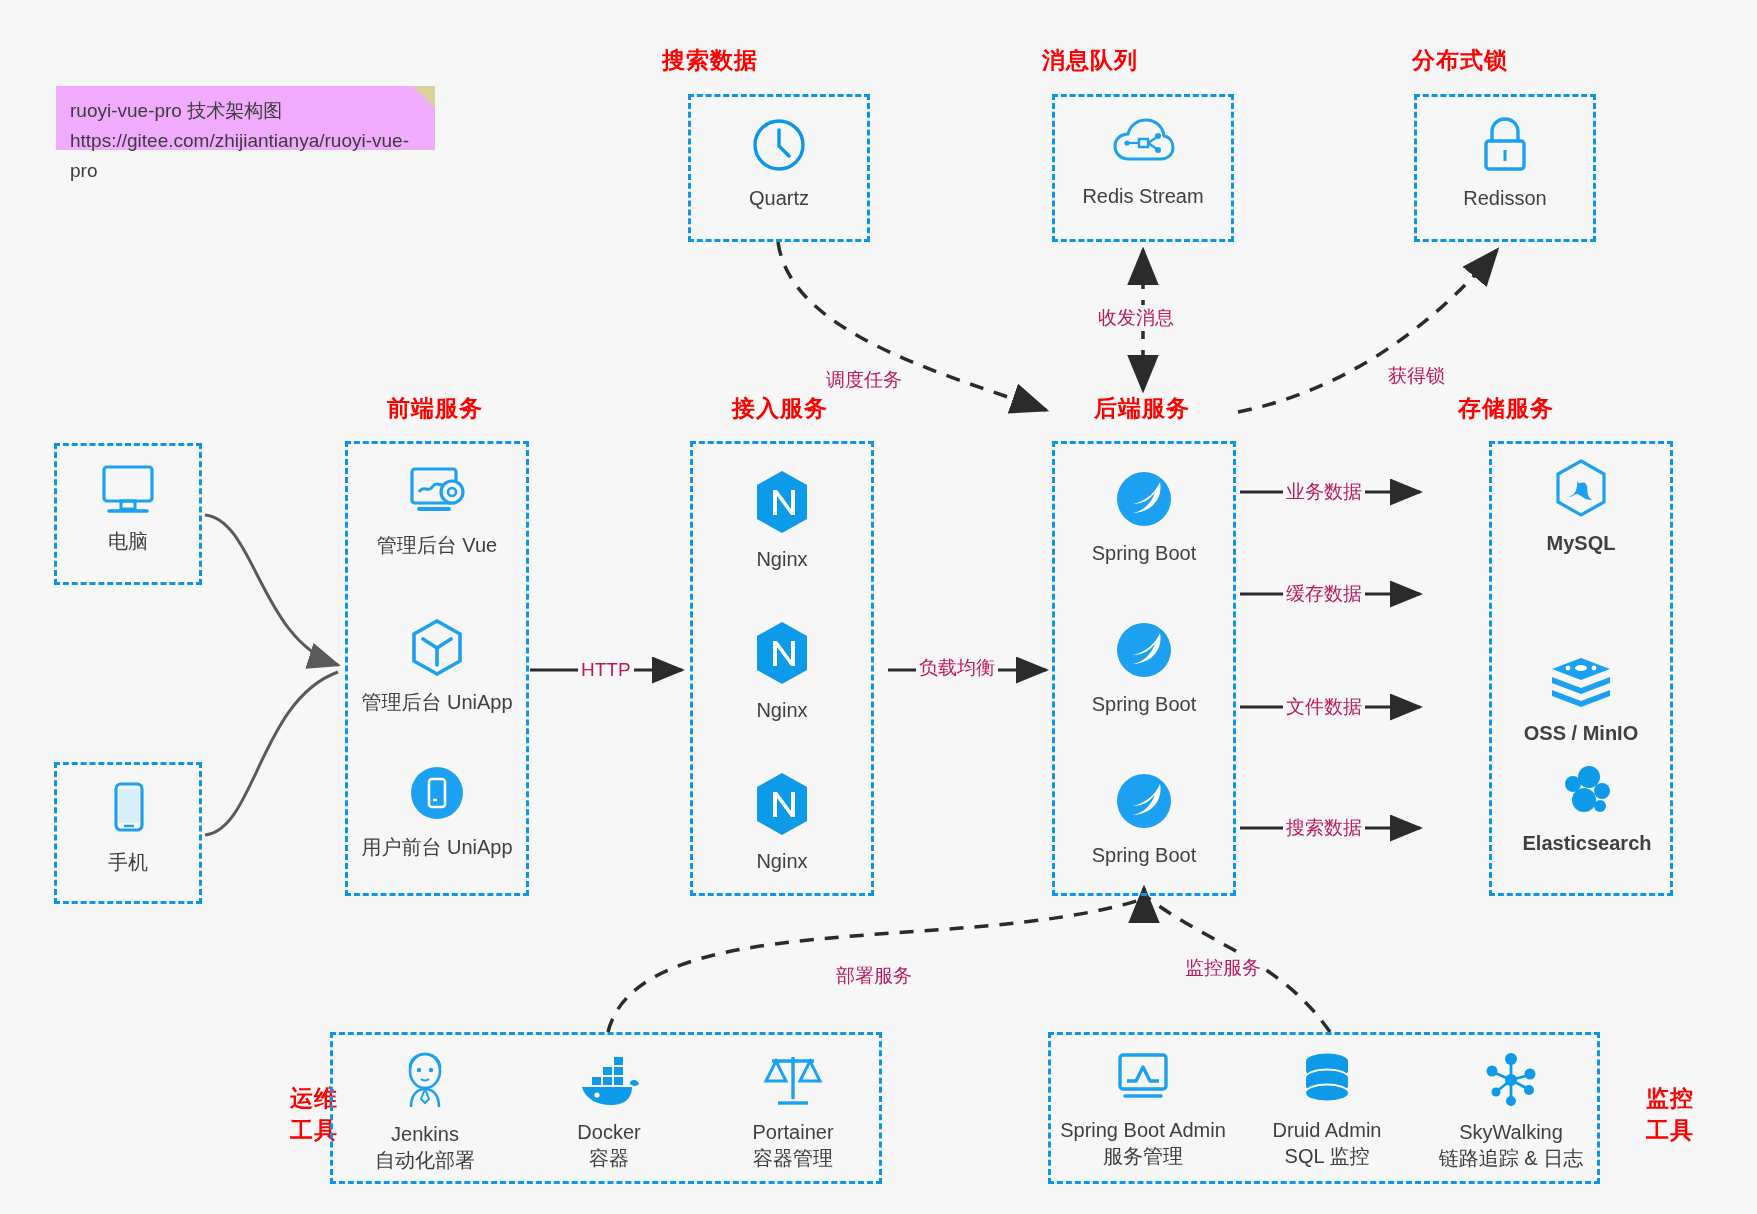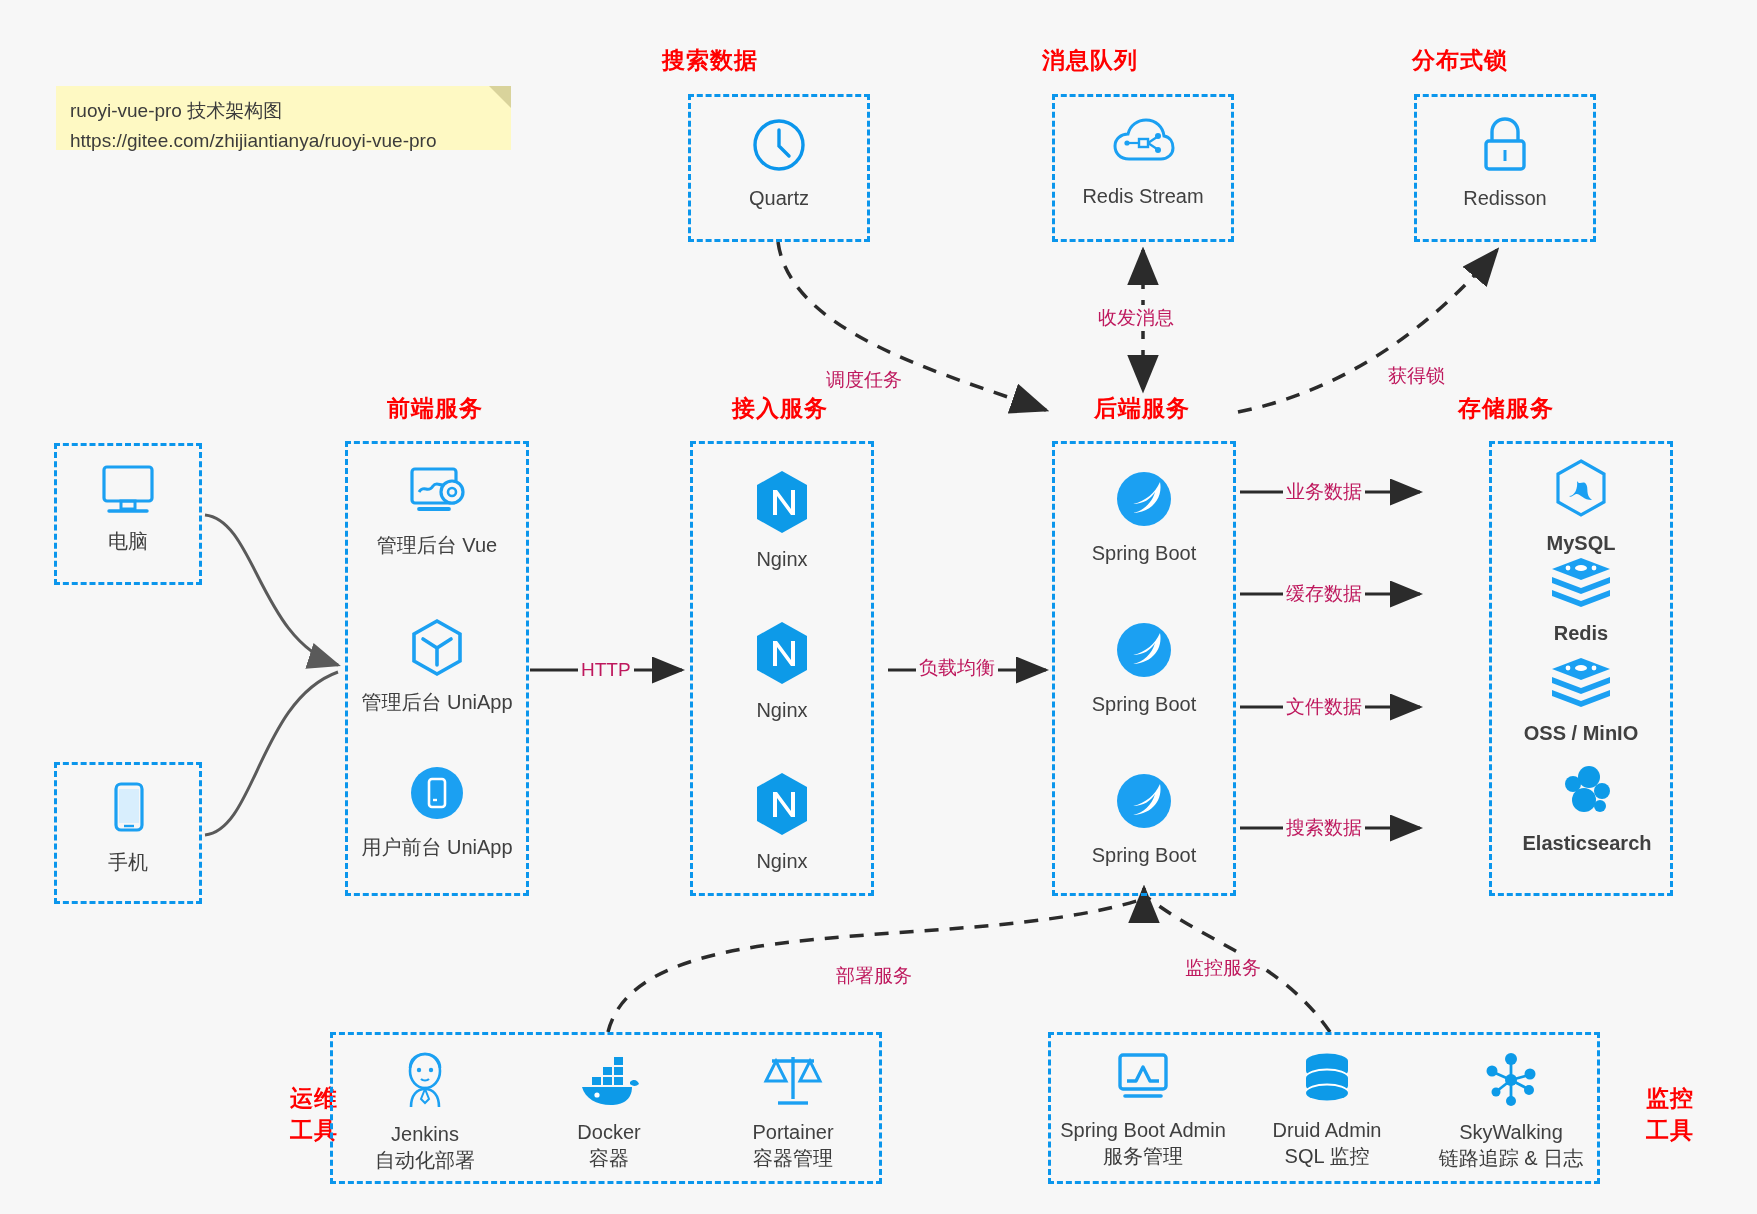--- a/index.html
+++ b/index.html
@@ -6,22 +6,22 @@
   body{
     width:1757px;height:1214px;background:#f7f7f7;
     font-family:"Liberation Sans","DejaVu Sans",sans-serif;
     color:#3c3c3c;overflow:hidden;position:relative;
   }
   #canvas{position:absolute;inset:0;}
   svg.wires{position:absolute;left:0;top:0;width:1757px;height:1214px;pointer-events:none;}
 
   
   .note{
-    position:absolute;left:56px;top:86px;width:455px;height:64px;
-    background:#fef9c3;padding:10px 17px 0 14px;box-sizing:border-box;
+    position:absolute;left:56px;top:86px;width:379px;height:64px;
+    background:#f0abfc;padding:10px 17px 0 14px;box-sizing:border-box;
     font-size:19px;line-height:30px;color:#3c3c3c;
   }
   .note .fold{position:absolute;right:0;top:0;width:0;height:0;
     border-left:22px solid transparent;border-top:22px solid #d9d39b;}
 
   
   .gtitle{
     position:absolute;color:#ff0000;font-weight:bold;font-size:23px;
     letter-spacing:1px;white-space:nowrap;text-align:center;
   }
@@ -279,33 +279,20 @@
   <div class="gtitle" style="left:1414px;top:393px;width:184px;">存储服务</div>
   <div class="box" style="left:1489px;top:441px;width:184px;height:455px;font-weight:bold;">
     <div class="cell" style="top:14px;">
       <span class="ico">
         <svg width="58" height="62" viewBox="0 0 58 62">
           <path d="M29,3 L52,16 L52,44 L29,57 L6,44 L6,16 Z" fill="none" stroke="#1ba0f2" stroke-width="3.2"></path>
           <path d="M17,38 C23,38 26,30 25,23 C28,28 31,22 34,26 C37,30 33,37 40,42 C31,42 28,35 24,36 C21,37 20,40 17,38 Z" fill="#1ba0f2"></path>
         </svg>
       </span>
       <span class="cap">MySQL</span>
-    </div>
-    <div class="cell" style="top:112px;">
-      <span class="ico">
-        <svg width="62" height="54" viewBox="0 0 62 54">
-          <path d="M31,2 L60,13 L31,24 L2,13 Z" fill="#1ba0f2"></path>
-          <path d="M2,21 L31,32 L60,21 L60,27 L31,38 L2,27 Z" fill="#1ba0f2"></path>
-          <path d="M2,34 L31,45 L60,34 L60,40 L31,51 L2,40 Z" fill="#1ba0f2"></path>
-          <ellipse cx="31" cy="12" rx="6" ry="3" fill="#ffffff"></ellipse>
-          <circle cx="18" cy="12" r="2.4" fill="#ffffff"></circle>
-          <circle cx="44" cy="12" r="2.4" fill="#ffffff"></circle>
-        </svg>
-      </span>
-      <span class="cap">Redis</span>
     </div>
     <div class="cell" style="top:212px;">
       <span class="ico">
         <svg width="62" height="54" viewBox="0 0 62 54">
           <path d="M31,2 L60,13 L31,24 L2,13 Z" fill="#1ba0f2"></path>
           <path d="M2,21 L31,32 L60,21 L60,27 L31,38 L2,27 Z" fill="#1ba0f2"></path>
           <path d="M2,34 L31,45 L60,34 L60,40 L31,51 L2,40 Z" fill="#1ba0f2"></path>
           <ellipse cx="31" cy="12" rx="6" ry="3" fill="#ffffff"></ellipse>
           <circle cx="18" cy="12" r="2.4" fill="#ffffff"></circle>
           <circle cx="44" cy="12" r="2.4" fill="#ffffff"></circle>

